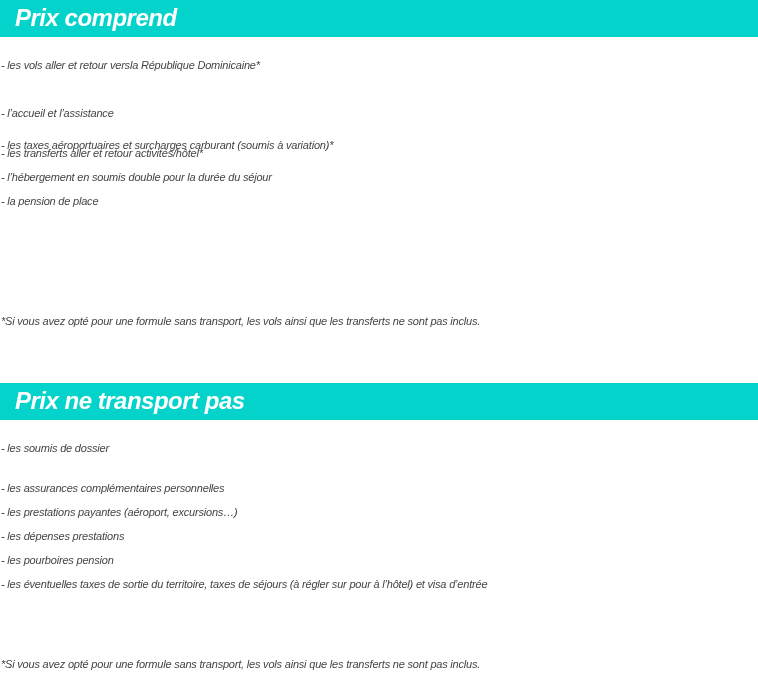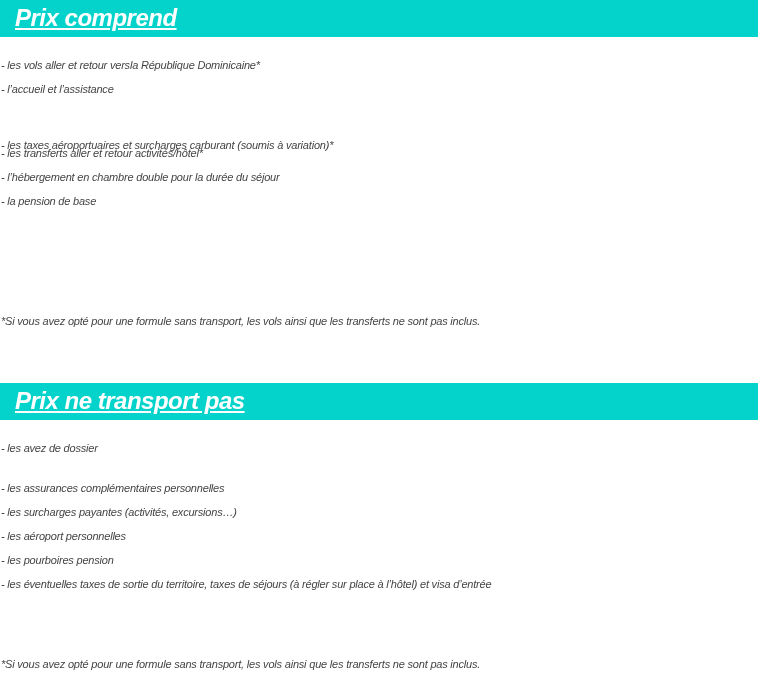--- a/index.html
+++ b/index.html
@@ -1,40 +1,40 @@
 <!DOCTYPE html>
 <html><head>
 <meta charset="utf-8">
 <style>
   html, body { margin: 0; padding: 0; background: #ffffff; }
   body { width: 758px; height: 692px; position: relative; overflow: hidden;
          font-family: "Liberation Sans", sans-serif; color: #444444; }
   .bar { position: absolute; left: 0; width: 758px; height: 37px; background: #04d3cb; }
   .bar h2 { margin: 0; position: absolute; left: 15px; top: 3px; font-size: 24px; line-height: 30px;
             font-style: italic; font-weight: bold; color: #ffffff; letter-spacing: -0.5px;
-            font-family: "Liberation Sans", sans-serif; text-decoration: underline; }
+            font-family: "Liberation Sans", sans-serif; }
   .line { position: absolute; left: 1px; font-size: 11px; font-style: italic; line-height: 18px;
           white-space: nowrap; letter-spacing: -0.2px; }
 </style>
 </head>
 <body>
 
 <div class="bar" style="top:0">
   <h2>Prix comprend</h2>
 </div>
 <div class="line" style="top:56px">- les vols aller et retour versla République Dominicaine*</div>
-<div class="line" style="top:80px">- l’accueil et l’assistance</div>
+<div class="line" style="top:104px">- l’accueil et l’assistance</div>
 <div class="line" style="top:136px">- les taxes aéroportuaires et surcharges carburant (soumis à variation)*</div>
 <div class="line" style="top:144px">- les transferts aller et retour activités/hôtel*</div>
-<div class="line" style="top:168px">- l’hébergement en chambre double pour la durée du séjour</div>
-<div class="line" style="top:192px">- la pension de base</div>
+<div class="line" style="top:168px">- l’hébergement en soumis double pour la durée du séjour</div>
+<div class="line" style="top:192px">- la pension de place</div>
 <div class="line" style="top:312px">*Si vous avez opté pour une formule sans transport, les vols ainsi que les transferts ne sont pas inclus.</div>
 
 <div class="bar" style="top:383px">
   <h2>Prix ne transport pas</h2>
 </div>
-<div class="line" style="top:439px">- les avez de dossier</div>
+<div class="line" style="top:439px">- les soumis de dossier</div>
 <div class="line" style="top:479px">- les assurances complémentaires personnelles</div>
-<div class="line" style="top:503px">- les surcharges payantes (activités, excursions…)</div>
-<div class="line" style="top:527px">- les aéroport personnelles</div>
+<div class="line" style="top:503px">- les prestations payantes (aéroport, excursions…)</div>
+<div class="line" style="top:527px">- les dépenses prestations</div>
 <div class="line" style="top:551px">- les pourboires pension</div>
-<div class="line" style="top:575px">- les éventuelles taxes de sortie du territoire, taxes de séjours (à régler sur place à l’hôtel) et visa d’entrée</div>
+<div class="line" style="top:575px">- les éventuelles taxes de sortie du territoire, taxes de séjours (à régler sur pour à l’hôtel) et visa d’entrée</div>
 <div class="line" style="top:655px">*Si vous avez opté pour une formule sans transport, les vols ainsi que les transferts ne sont pas inclus.</div>
 
 </body></html>

